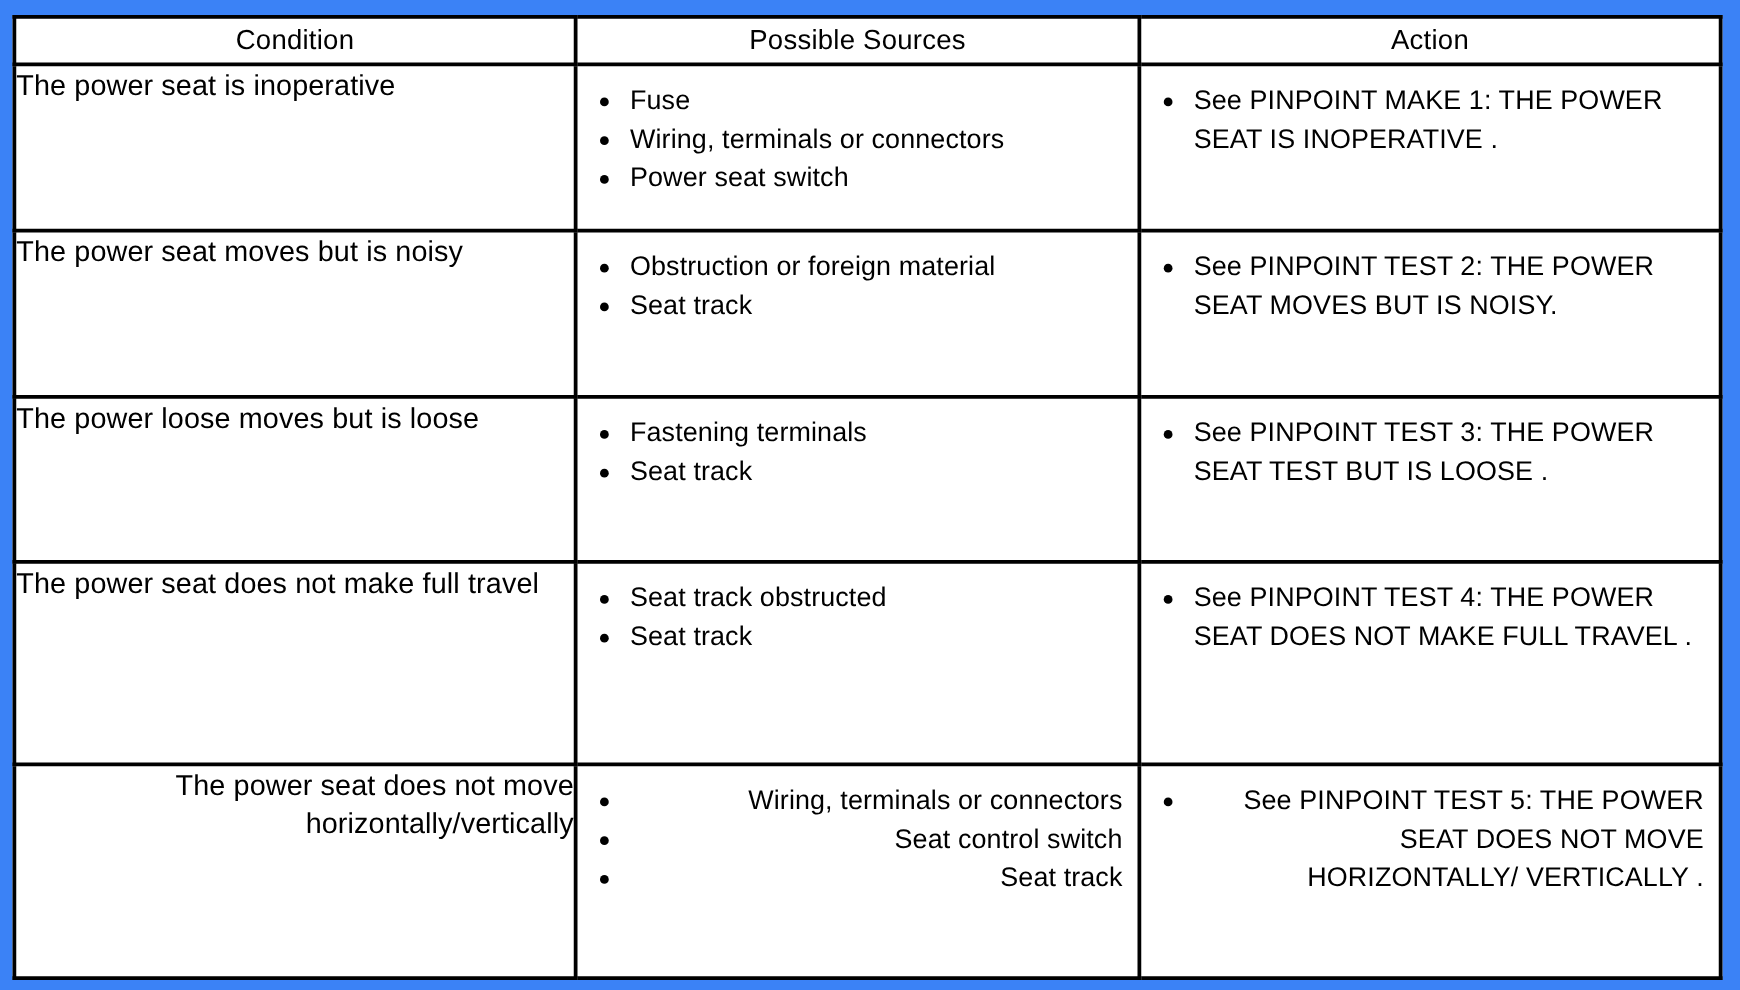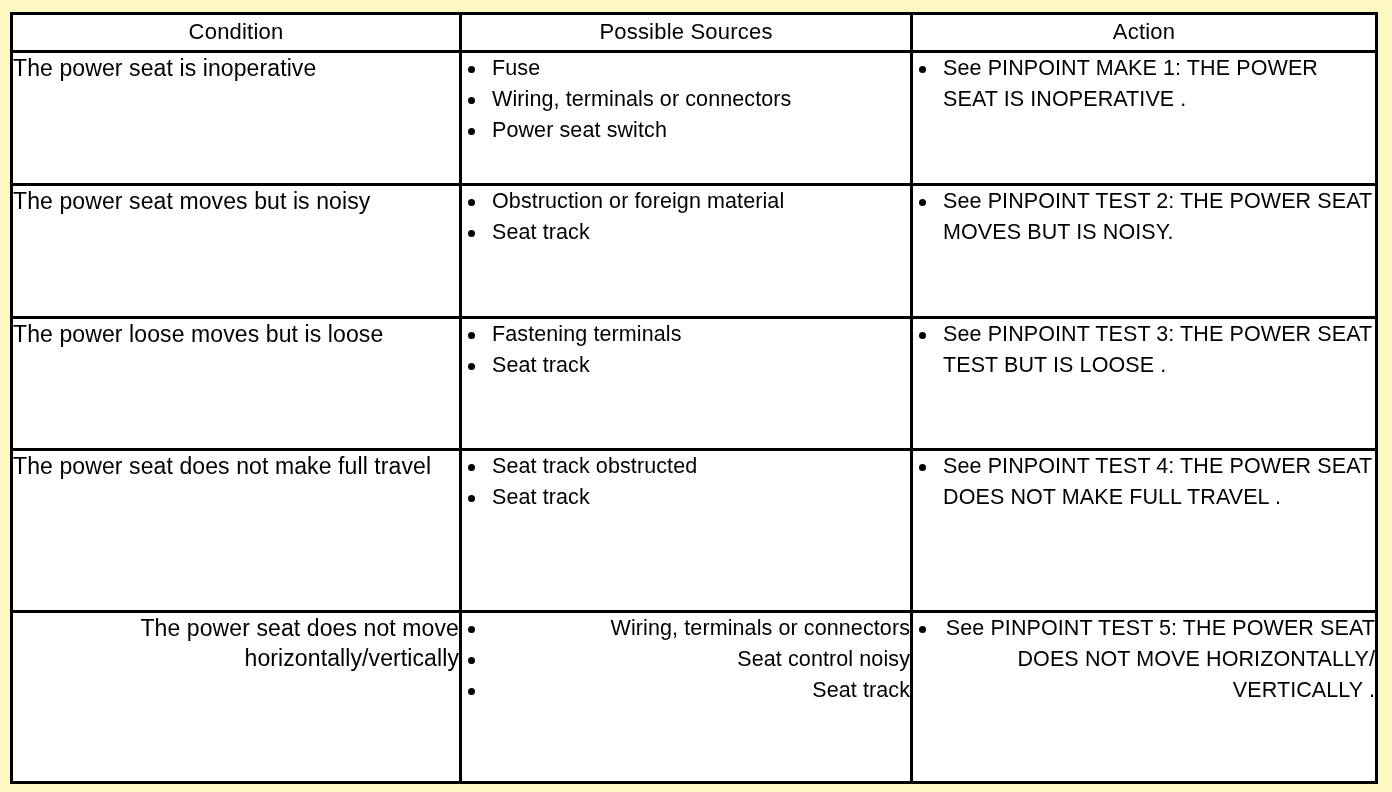--- a/index.html
+++ b/index.html
@@ -13,21 +13,21 @@
     height: 792px;
     font-family: "Liberation Sans", "DejaVu Sans", sans-serif;
     color: #000000;
     -webkit-font-smoothing: none;
   }
 
   .page {
     position: relative;
     width: 1392px;
     height: 792px;
-    background: #fef9c3;
+    background: #3b82f6;
     overflow: hidden;
   }
 
   
   .diag-table {
     position: absolute;
     left: 10px;
     top: 12px;
     width: 1368px;
     height: 766px;
@@ -70,21 +70,21 @@
     padding: 10px 8px 8px 14px;
     letter-spacing: 0.1px;
   }
   .cond-text { display: block; }
 
   
   .cell-list {
     padding: 10px 10px 8px 14px;
   }
   ul.bullets {
-    margin: 0;
+    margin: 12px;
     padding: 0;
     list-style: none;
   }
   ul.bullets > li {
     position: relative;
     padding-left: 30px;
     font-size: 21.5px;
     line-height: 31px;
     margin: 0 0 0 0;
     letter-spacing: 0.1px;
@@ -256,21 +256,21 @@
           <span class="cond-text">The power seat does not move horizontally/vertically</span>
         </td>
         <td class="cell-list cell-sources">
           <ul class="bullets">
             <li>
               <span class="bullet-dot"></span>
               <span class="item-text">Wiring, terminals or connectors</span>
             </li>
             <li>
               <span class="bullet-dot"></span>
-              <span class="item-text">Seat control noisy</span>
+              <span class="item-text">Seat control switch</span>
             </li>
             <li>
               <span class="bullet-dot"></span>
               <span class="item-text">Seat track</span>
             </li>
           </ul>
         </td>
         <td class="cell-list cell-action">
           <ul class="bullets">
             <li>

